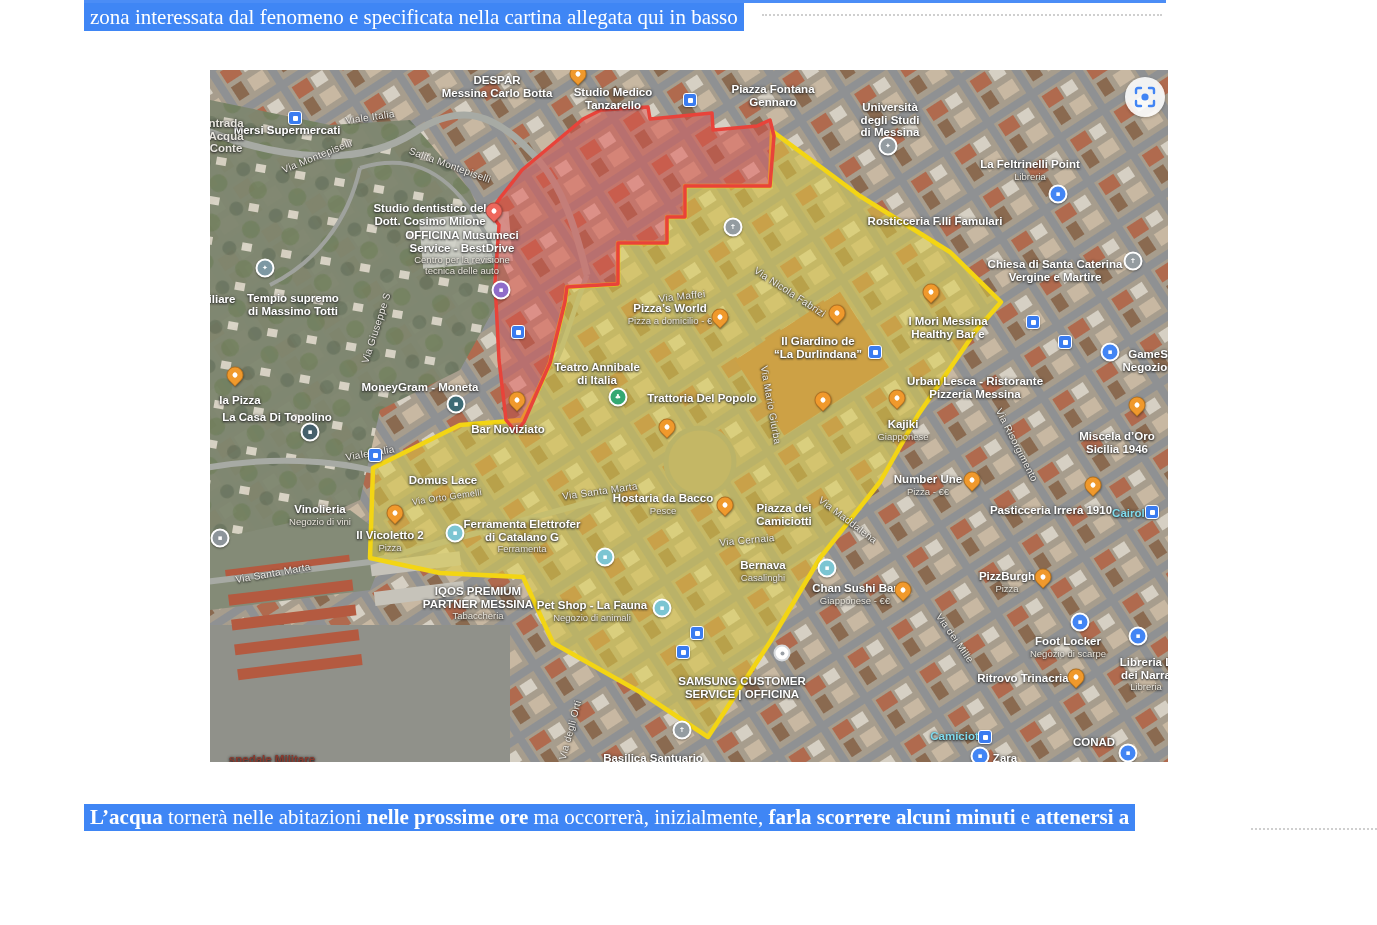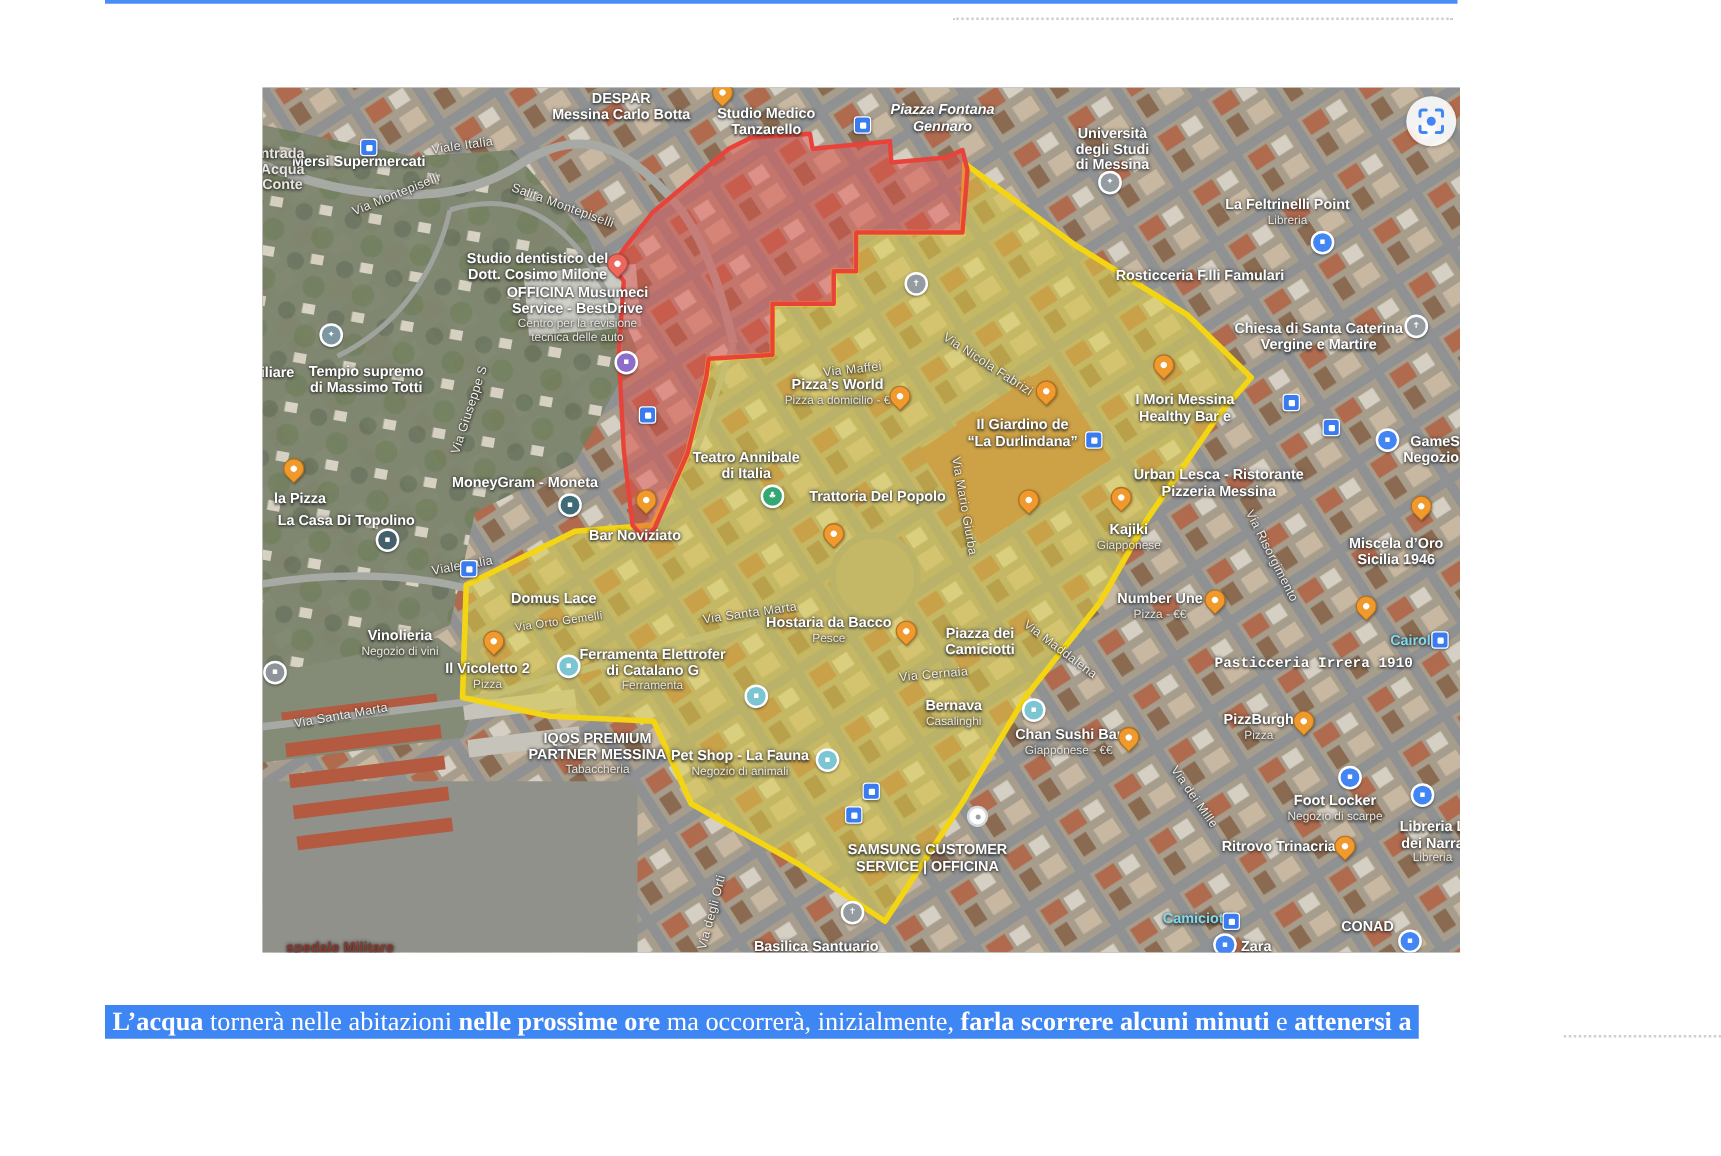--- a/index.html
+++ b/index.html
@@ -45,20 +45,21 @@
   .lens-btn{position:absolute;left:915px;top:7px;width:40px;height:40px;border:none;
             border-radius:50%;background:rgba(255,255,255,.88);cursor:pointer;
             display:flex;align-items:center;justify-content:center;box-shadow:0 1px 3px rgba(0,0,0,.25);}
 </style>
 </head>
 <body>
 
 <div class="page">
 
   <div class="top-blue-line"></div>
+  <span class="hl hl-top">zona interessata dal fenomeno e specificata nella cartina allegata qui in basso</span>
   <span class="dot-tail dot-tail-top"></span>
 
   <div class="map">
     <svg class="base" width="958" height="692" viewBox="0 0 958 692">
       <defs>
         <pattern id="city" width="52" height="52" patternUnits="userSpaceOnUse" patternTransform="rotate(-33)">
           <rect width="52" height="52" fill="#8f9193"></rect>
           <rect x="4" y="4" width="44" height="44" fill="#a79d8d"></rect>
           <rect x="7" y="7" width="18" height="14" fill="#b06a4e"></rect>
           <rect x="28" y="9" width="14" height="12" fill="#d6d0c4"></rect>
@@ -122,34 +123,34 @@
           <div class="l">Mersi Supermercati</div>
         </div>
         <div class="poi" style="left: 287px; top: 16px;">
           <div class="l">DESPAR</div>
           <div class="l">Messina Carlo Botta</div>
         </div>
         <div class="poi" style="left: 403px; top: 28px;">
           <div class="l">Studio Medico</div>
           <div class="l">Tanzarello</div>
         </div>
-        <div class="poi" style="left: 544px; top: 25px; font-style: italic;">
+        <div class="poi" style="left: 563px; top: 25px;">
           <div class="l">Piazza Fontana</div>
           <div class="l">Gennaro</div>
         </div>
         <div class="poi" style="left: 680px; top: 50px; text-align: center;">
           <div class="l">Università</div>
           <div class="l">degli Studi</div>
           <div class="l">di Messina</div>
         </div>
         <div class="poi" style="left: 820px; top: 100px;">
           <div class="l">La Feltrinelli Point</div>
           <div class="s">Libreria</div>
         </div>
-        <div class="poi" style="left: 750px; top: 151px;">
+        <div class="poi" style="left: 725px; top: 151px;">
           <div class="l">Rosticceria F.lli Famulari</div>
         </div>
         <div class="poi" style="left: 845px; top: 200px;">
           <div class="l">Chiesa di Santa Caterina</div>
           <div class="l">Vergine e Martire</div>
         </div>
         <div class="poi" style="left: 220px; top: 144px;">
           <div class="l">Studio dentistico del</div>
           <div class="l">Dott. Cosimo Milone</div>
         </div>
@@ -207,21 +208,21 @@
           <div class="s">Pizza - €€</div>
         </div>
         <div class="poi" style="left: 940px; top: 290px;">
           <div class="l">GameSt</div>
           <div class="l">Negozio d</div>
         </div>
         <div class="poi" style="left: 907px; top: 372px;">
           <div class="l">Miscela d’Oro</div>
           <div class="l">Sicilia 1946</div>
         </div>
-        <div class="poi" style="left: 841px; top: 462px; font-family: Liberation Mono, monospace;">
+        <div class="poi" style="left: 841px; top: 440px;">
           <div class="l">Pasticceria Irrera 1910</div>
         </div>
         <div class="poi" style="color: rgb(127, 219, 237); left: 920px; top: 443px;">
           <div class="l" style="color: rgb(127, 219, 237);">Cairoli</div>
         </div>
         <div class="poi" style="left: 233px; top: 410px;">
           <div class="l">Domus Lace</div>
         </div>
         <div class="poi" style="left: 110px; top: 445px;">
           <div class="l">Vinolieria</div>

